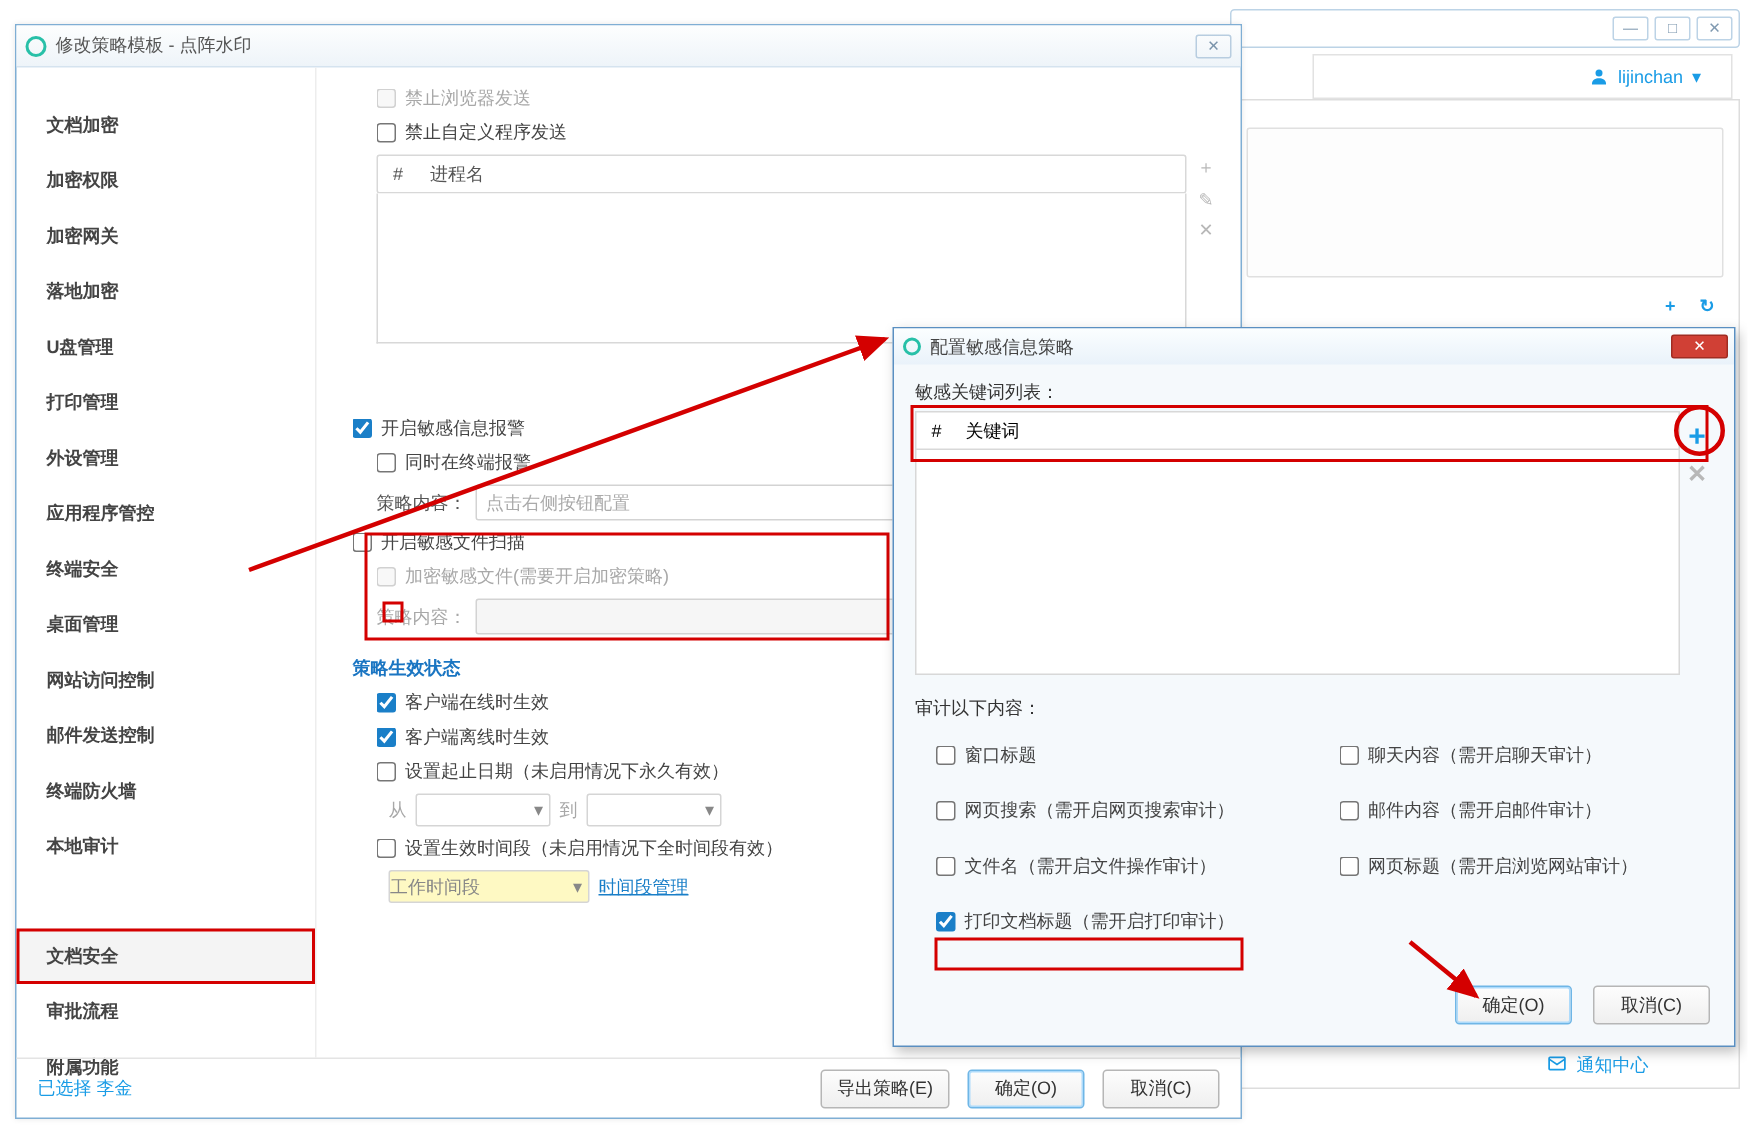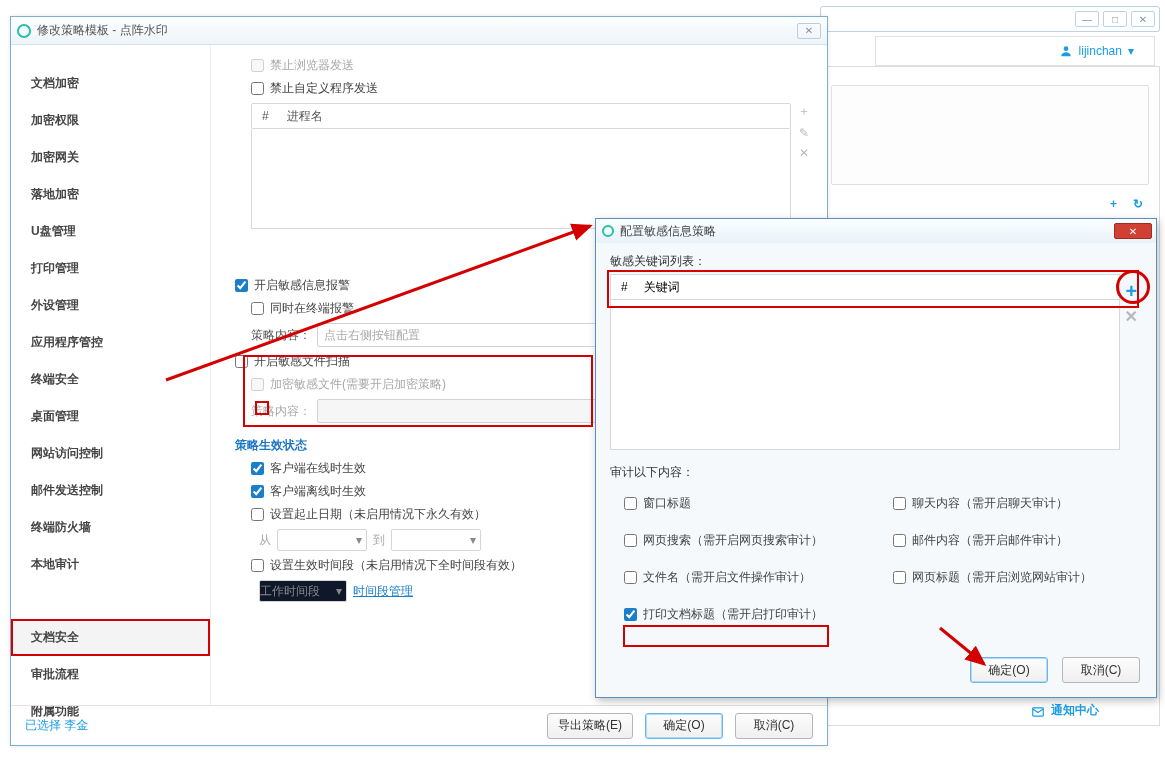--- a/index.html
+++ b/index.html
@@ -10,21 +10,21 @@
   position: absolute; top: 6px; right: 5px; width: 340px; height: 26px;
   border: 1px solid #bcd3e6; border-radius: 3px; background: #fff;
   display: flex; align-items: center; justify-content: flex-end; gap: 4px; padding-right: 4px;
 }
 .parent-bar .wc { width: 24px; height: 16px; border: 1px solid #bcd3e6; border-radius: 2px; display:flex;align-items:center;justify-content:center;color:#7f99b0;font-size:10px; }
 .user-chip { position:absolute; top:36px; right:10px; width:280px; height:30px; border:1px solid #e2e2e2;background:#fff;display:flex;align-items:center;justify-content:flex-end;padding:0 20px;color:#1a9ce6;gap:6px; }
 .user-chip svg{width:14px;height:14px}
 .side-strip { position:absolute; top:66px; right:5px; width:340px; height:660px; border:1px solid #ddd;background:#fff; }
 .side-strip .inner-box{ position:absolute; top:18px; left:10px; right:10px; height:100px; border:1px solid #e0e0e0;border-radius:2px;background:#fdfdfd; }
 .side-strip .icons { position:absolute; top:130px; right:16px; display:flex; gap:16px; color:#1a9ce6;font-size:18px;font-weight:bold;}
-.notif { position:absolute; bottom:6px; right:60px; color:#1a9ce6; display:flex;align-items:flex-end;gap:6px;font-weight:bold;}
+.notif { position:absolute; bottom:6px; right:60px; color:#1a9ce6; display:flex;align-items:flex-start;gap:6px;}
 .notif svg{width:14px;height:14px}
 
 
 .win-main {
   position:absolute; top:16px; left:10px; width:818px; height:730px;
   border:1px solid #7faed4; background:#fff; box-shadow:0 0 4px rgba(0,0,0,0.1);
 }
 .titlebar {
   height:28px; background:linear-gradient(#fdfefe,#eef4f9); border-bottom:1px solid #d5e3ef;
   display:flex; align-items:center; padding:0 6px; gap:6px; color:#555;
@@ -45,21 +45,21 @@
 input[type=checkbox]{width:13px;height:13px;accent-color:#1a7fc8}
 .tbl-head{border:1px solid #d8d8d8;border-radius:2px;height:26px;display:flex;align-items:center;background:#fff;gap:18px;padding:0 10px;color:#555;}
 .tbl-body{border:1px solid #d8d8d8;border-top:none;height:100px;background:#fff}
 .iconcol{display:flex;flex-direction:column;gap:6px;color:#b8b8b8;font-size:14px;align-items:center;width:14px}
 .section-h { color:#1a75c2; font-weight:bold; margin:14px 0 6px; }
 .txt-input{height:24px;border:1px solid #d3d3d3;border-radius:2px;background:#fff;flex:1;padding:0 6px;color:#aaa;display:flex;align-items:center}
 .gear{color:#1e8fe0;font-size:14px}
 .lbl{min-width:58px;color:#555}
 .lbl.disabled{color:#a8a8a8}
 .date-in{width:90px;height:22px;border:1px solid #d5d5d5;border-radius:2px;background:#fff;display:flex;align-items:center;justify-content:flex-end;padding-right:4px;color:#888}
-.sel-in{width:88px;height:22px;border:1px solid #d5d5d5;border-radius:2px;background:#0f172a;display:flex;align-items:center;justify-content:flex-end;padding-right:4px;color:#888}
+.sel-in{width:134px;height:22px;border:1px solid #d5d5d5;border-radius:2px;background:#fef9c3;display:flex;align-items:center;justify-content:flex-end;padding-right:4px;color:#888}
 .link{color:#1a7fc8;text-decoration:underline;cursor:pointer}
 
 .hl-box1{position:absolute;border:2px solid #d40000; top:338px; left:232px; width:350px; height:72px; pointer-events:none;}
 .hl-box2{position:absolute;border:2px solid #d40000; top:384px; left:244px; width:14px; height:14px; pointer-events:none;}
 
 .footer{position:absolute;left:0;right:0;bottom:0;height:40px;border-top:1px solid #e4e4e4;display:flex;align-items:center;padding:0 14px;gap:12px}
 .footer .status{color:#1a9ce6}
 .footer .sp{flex:1}
 .btn{height:26px;min-width:78px;border:1px solid #b6b6b6;border-radius:3px;background:linear-gradient(#fdfdfd,#efefef);display:flex;align-items:center;justify-content:center;padding:0 10px;color:#333;cursor:pointer}
 .btn.primary{border-color:#6fb6e6;box-shadow:0 0 0 1px #aedbfb inset}

